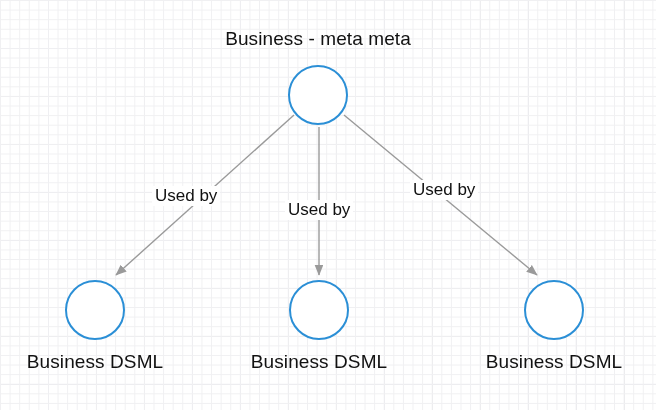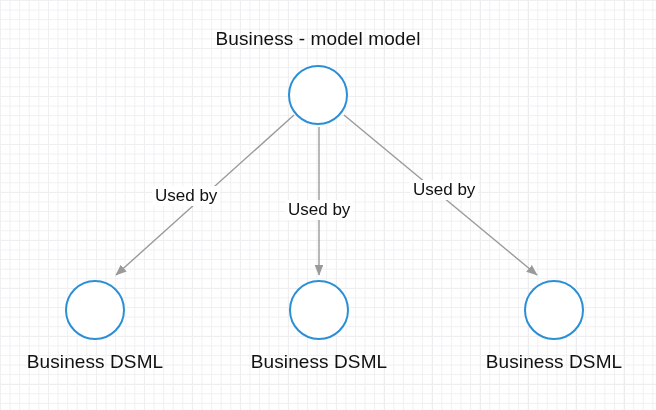--- a/index.html
+++ b/index.html
@@ -82,21 +82,21 @@
 
     <line x1="344" y1="115" x2="537" y2="275" stroke="#9a9a9a" stroke-width="1.4" marker-end="url(#arrow-gray)"></line>
   </svg>
 
   <div class="edge-label" style="left:152px; top:186px;">Used by</div>
 
   <div class="edge-label" style="left:285px; top:200px;">Used by</div>
 
   <div class="edge-label" style="left:410px; top:180px;">Used by</div>
 
-  <div class="node-label" id="title-label" style="left:168px; top:28px; width:300px;">Business - model model</div>
+  <div class="node-label" id="title-label" style="left:168px; top:28px; width:300px;">Business - meta meta</div>
 
   <div class="node" style="left:288px; top:65px; width:60px; height:60px; border:2.5px solid #2B8FD6;"></div>
 
   <div class="node" style="left:65px; top:280px; width:60px; height:60px; border:2.5px solid #2B8FD6;"></div>
 
   <div class="node" style="left:289px; top:280px; width:60px; height:60px; border:2.5px solid #2B8FD6;"></div>
 
   <div class="node" style="left:524px; top:280px; width:60px; height:60px; border:2.5px solid #2B8FD6;"></div>
 
   <div class="node-label dsml-label" style="left:-5px; top:351px; width:200px;">Business DSML</div>

